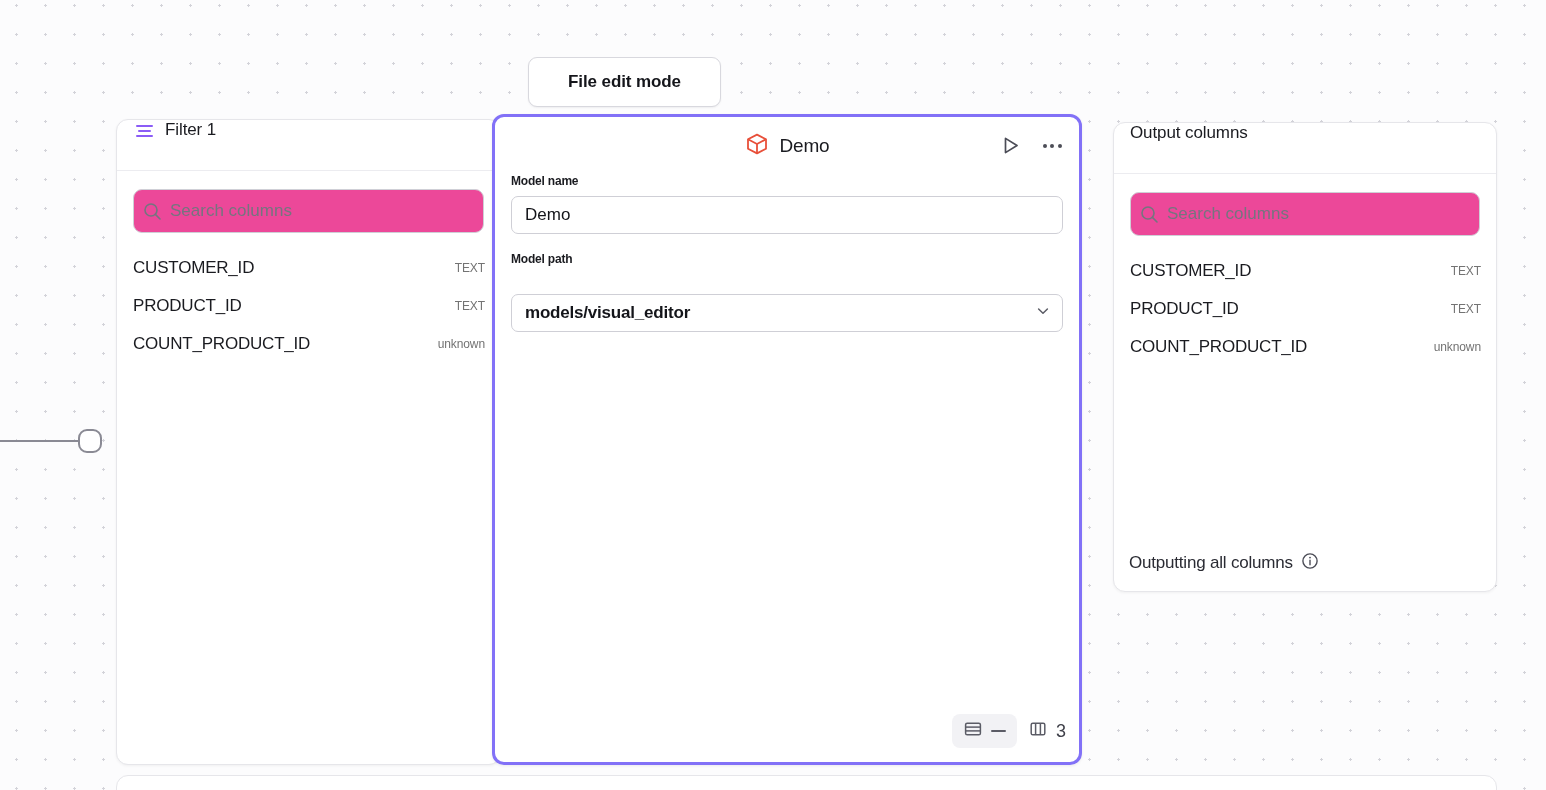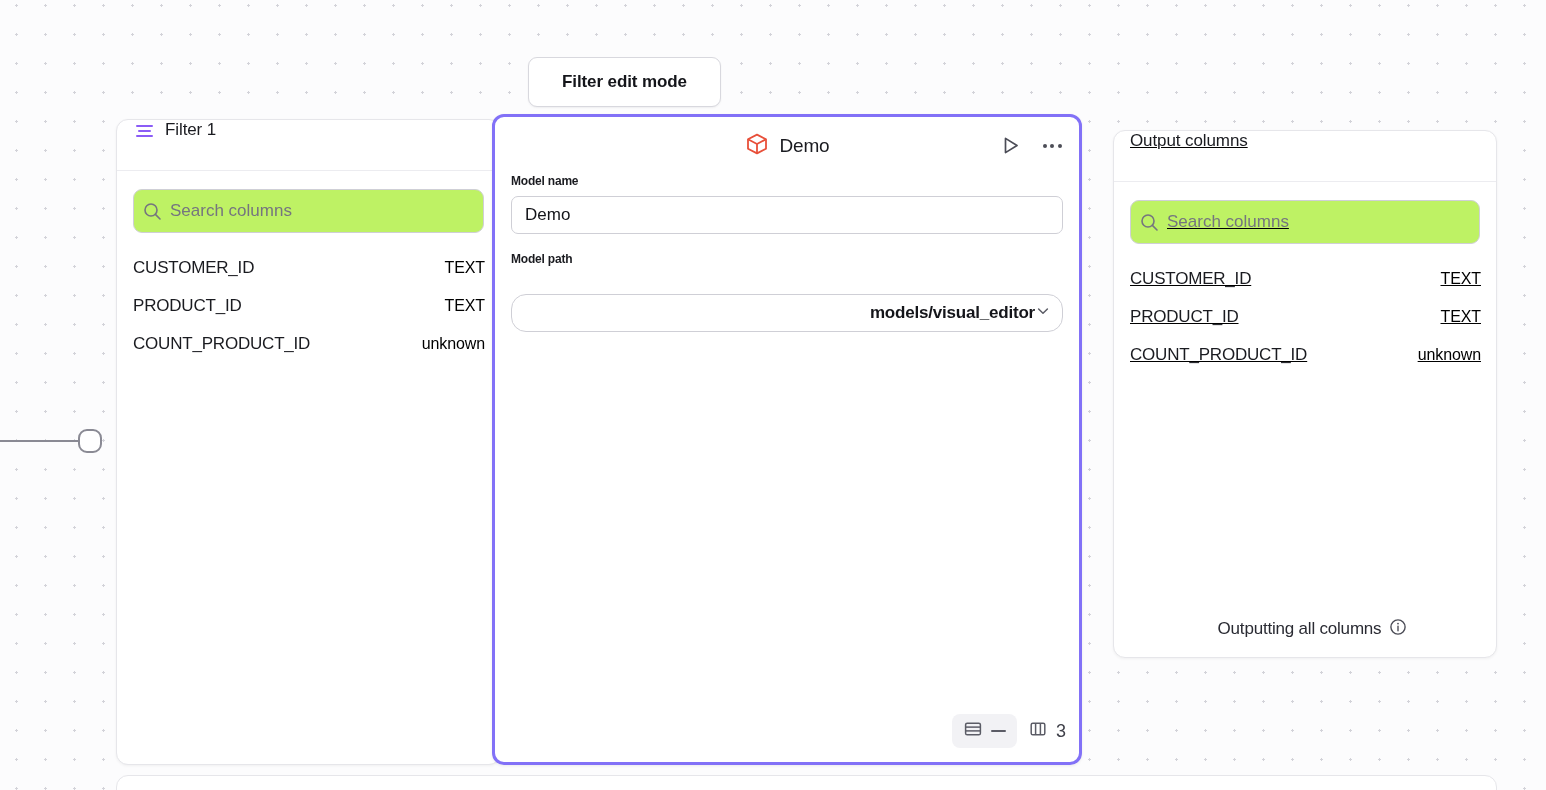--- a/index.html
+++ b/index.html
@@ -118,21 +118,21 @@
   #filter-icon i:nth-child(3) { width: 17px; }
 
   
   .search-wrap {
     margin: 18px 16px 0 16px;
     height: 44px;
     border: 1px solid #cfcfd6;
     border-radius: 9px;
     display: flex;
     align-items: center;
-    background: #bef264;
+    background: #ec4899;
     box-sizing: border-box;
   }
   .search-icon {
     width: 36px;
     display: flex;
     align-items: center;
     justify-content: center;
     flex: none;
   }
   .search-input {
@@ -156,22 +156,22 @@
     padding: 0 15px 0 16px;
     height: 38px;
     gap: 27px;
   }
   .col-name {
     font-size: 17px;
     color: #1a1b20;
     letter-spacing: -0.2px;
   }
   .col-type {
-    font-size: 16px;
-    color: #000000;
+    font-size: 12px;
+    color: #737373;
     letter-spacing: -0.1px;
   }
 
   
   #panel-model {
     left: 492px;
     top: 114px;
     width: 590px;
     height: 651px;
     border: 3px solid #8271f7;
@@ -244,25 +244,25 @@
     font-size: 17px;
     color: #14151a;
     padding: 0 13px;
     outline: none;
     background: #ffffff;
   }
   .select-input {
     width: 100%;
     height: 38px;
     border: 1px solid #cfcfd6;
-    border-radius: 15px;
-    box-sizing: border-box;
-    display: flex;
-    align-items: center;
-    justify-content: flex-end;
+    border-radius: 7px;
+    box-sizing: border-box;
+    display: flex;
+    align-items: center;
+    justify-content: space-between;
     padding: 0 11px 0 13px;
     background: #ffffff;
     cursor: pointer;
     margin-top: 28px;
   }
   .select-value {
     font-size: 17px;
     font-weight: bold;
     color: #14151a;
     letter-spacing: -0.2px;
@@ -300,37 +300,35 @@
     cursor: pointer;
   }
   #cols-count {
     font-size: 18px;
     color: #3f4049;
   }
 
   
   #panel-output {
     left: 1113px;
-    top: 130px;
+    top: 122px;
     width: 384px;
-    height: 528px;
-    text-decoration: underline;
+    height: 470px;
   }
   #panel-output .panel-header { padding-left: 16px; }
   #output-footer {
     position: absolute;
     left: 0;
     right: 0;
     bottom: 0;
     height: 56px;
     display: flex;
     align-items: center;
     padding-left: 15px;
     gap: 8px;
-    justify-content: center;
   }
   #output-footer-text {
     font-size: 17px;
     color: #2a2b33;
     letter-spacing: -0.2px;
   }
 
   
   #panel-bottom-partial {
     position: absolute;
@@ -342,21 +340,21 @@
     border: 1px solid #e6e6ea;
     border-radius: 12px;
     box-sizing: border-box;
   }
 </style>
 </head>
 <body>
 
 <div id="canvas"></div>
 
-<button id="close-edit-mode">Filter edit mode</button>
+<button id="close-edit-mode">File edit mode</button>
 
 <div id="connector-line"></div>
 <div id="connector-handle"></div>
 
 <div class="panel" id="panel-filter">
   <div class="panel-header">
     <span id="filter-icon">
       <i></i>
         <i></i>
         <i></i>

